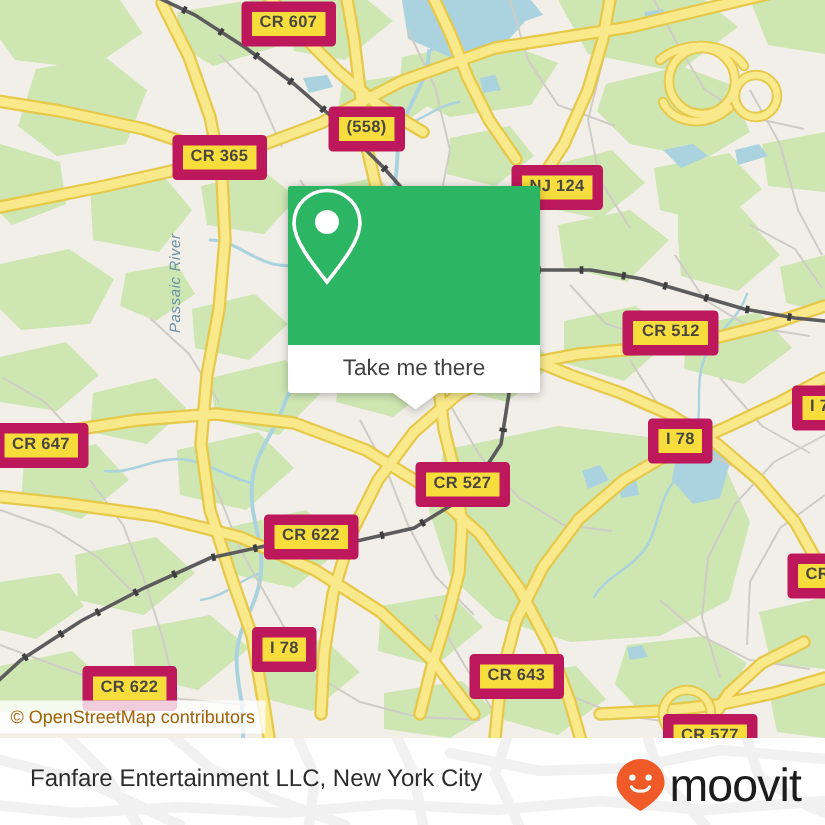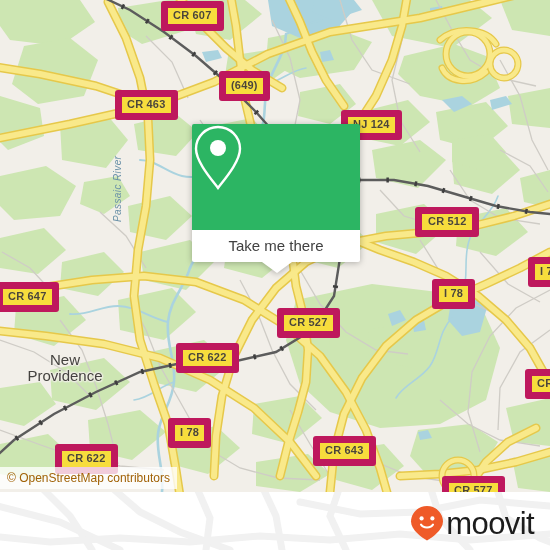--- a/index.html
+++ b/index.html
@@ -290,28 +290,26 @@
 
         <g>
           <path d="M96 -6 L130 10 L164 32 L196 56 L226 82 L256 112 L286 146 L312 182 L330 220 L340 258 L334 296 L312 330 L276 352 L232 362 L186 362 L140 372 L96 392 L54 414 L14 440 L-10 462" stroke="#5c5c5c" stroke-width="2.4" fill="none" stroke-linecap="round"></path>
           <path d="M96 -6 L130 10 L164 32 L196 56 L226 82 L256 112 L286 146 L312 182 L330 220 L340 258 L334 296 L312 330 L276 352 L232 362 L186 362 L140 372 L96 392 L54 414 L14 440 L-10 462" stroke="#3f3f3f" stroke-width="5" fill="none" stroke-dasharray="2.5 26" stroke-linecap="butt"></path>
           <path d="M330 186 L360 180 L394 180 L428 186 L462 196 L496 206 L530 212 L550 214" stroke="#5c5c5c" stroke-width="2.4" fill="none" stroke-linecap="round"></path>
           <path d="M330 186 L360 180 L394 180 L428 186 L462 196 L496 206 L530 212 L550 214" stroke="#3f3f3f" stroke-width="5" fill="none" stroke-dasharray="2.5 26" stroke-linecap="butt"></path>
         </g>
       </g>
     </svg>
 
-    <div class="place-label" style="left:15px;top:352px;width:100px;">New
-Providence</div>
 
     <div class="river-label" style="left:112px;top:222px;">Passaic River</div>
 
     <div class="shield" style="left:161px;top:1px;">CR 607</div>
-    <div class="shield" style="left:219px;top:71px;">(649)</div>
-    <div class="shield" style="left:115px;top:90px;">CR 463</div>
+    <div class="shield" style="left:219px;top:71px;">(558)</div>
+    <div class="shield" style="left:115px;top:90px;">CR 365</div>
     <div class="shield" style="left:319px;top:110px;margin-left:22px;">NJ 124</div>
     <div class="shield" style="left:415px;top:207px;padding-left:6px;">CR 512</div>
     <div class="shield" style="left:528px;top:257px;">I 78</div>
     <div class="shield" style="left:432px;top:279px;">I 78</div>
     <div class="shield" style="left:-4px;top:282px;">CR 647</div>
     <div class="shield" style="left:277px;top:308px;">CR 527</div>
     <div class="shield" style="left:176px;top:343px;">CR 622</div>
     <div class="shield" style="left:525px;top:369px;">CR 5</div>
     <div class="shield" style="left:168px;top:418px;">I 78</div>
     <div class="shield" style="left:313px;top:436px;text-align:right;">CR 643</div>
@@ -344,20 +342,21 @@
         <path d="M196 -6 L210 26 L206 58"></path>
         <path d="M262 -6 L276 24 L282 58"></path>
         <path d="M300 10 L360 22 L420 20 L480 8 L550 14"></path>
         <path d="M340 -6 L330 24 L346 58"></path>
         <path d="M430 -6 L440 26 L470 58"></path>
         <path d="M496 -6 L506 26 L540 46 L550 50"></path>
         <path d="M-10 44 L50 50 L120 46 L190 50 L260 44 L330 48 L400 42 L470 48 L550 42"></path>
       </g>
     </svg>
 
+    <div class="footer-title">Fanfare Entertainment LLC, New York City</div>
 
     <div class="brand">
       <svg width="34" height="36" viewBox="0 0 34 36">
         <path d="M17 1 C8.2 1 1 8.1 1 16.6 C1 25.5 12.6 33 17 35.6 C21.4 33 33 25.5 33 16.6 C33 8.1 25.8 1 17 1 Z" fill="#ef5a28"></path>
         <circle cx="11.6" cy="13.4" r="2.1" fill="#ffffff"></circle>
         <circle cx="22.4" cy="13.4" r="2.1" fill="#ffffff"></circle>
         <path d="M11 19.6 C13 23.4, 21 23.4, 23 19.6" fill="none" stroke="#ffffff" stroke-width="2.1" stroke-linecap="round"></path>
       </svg>
       <span class="brand-word">moovit</span>
     </div>

